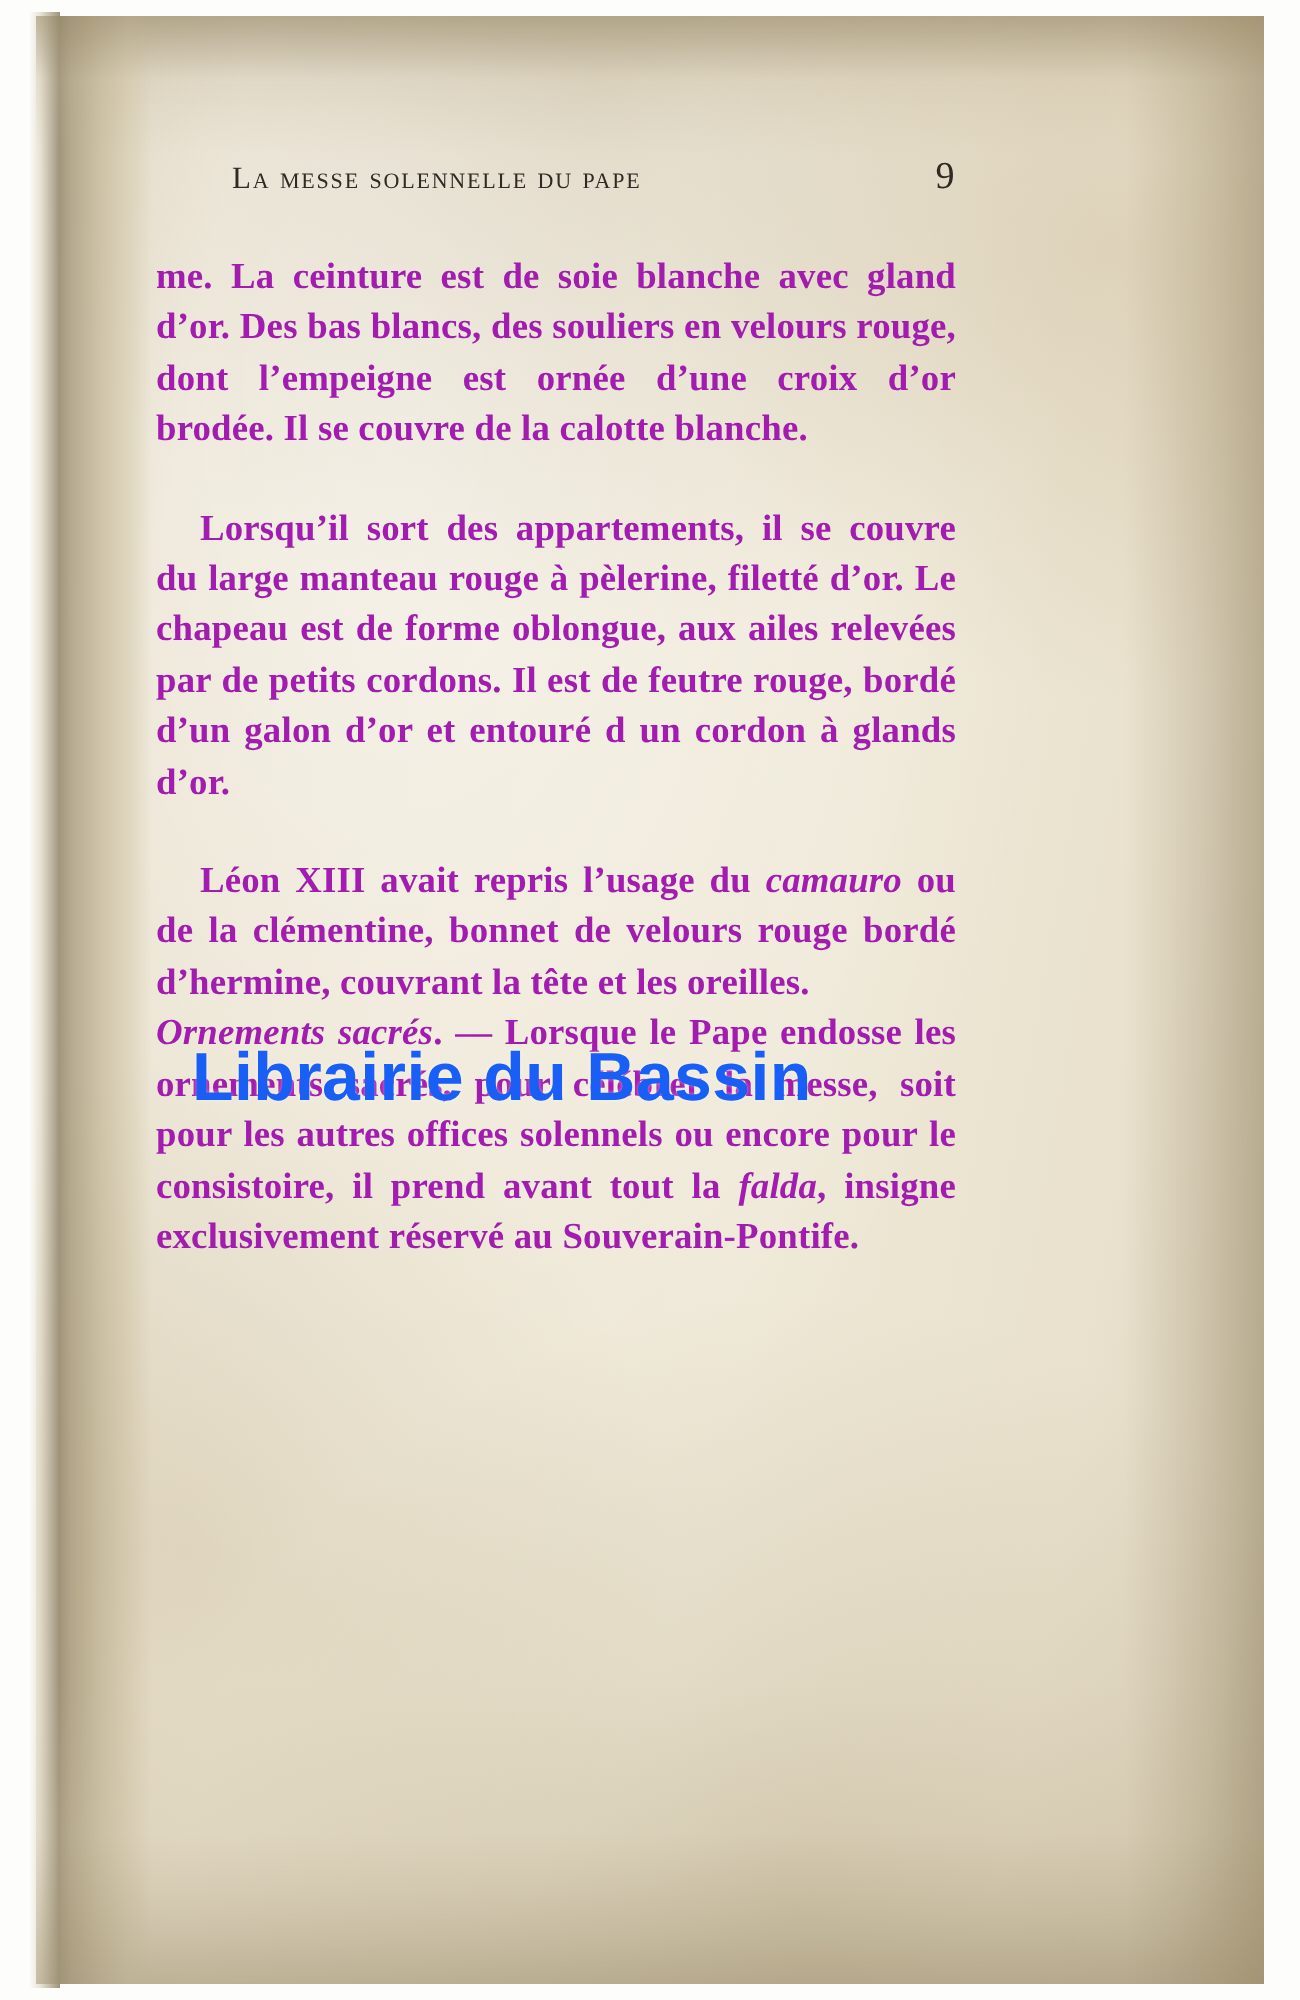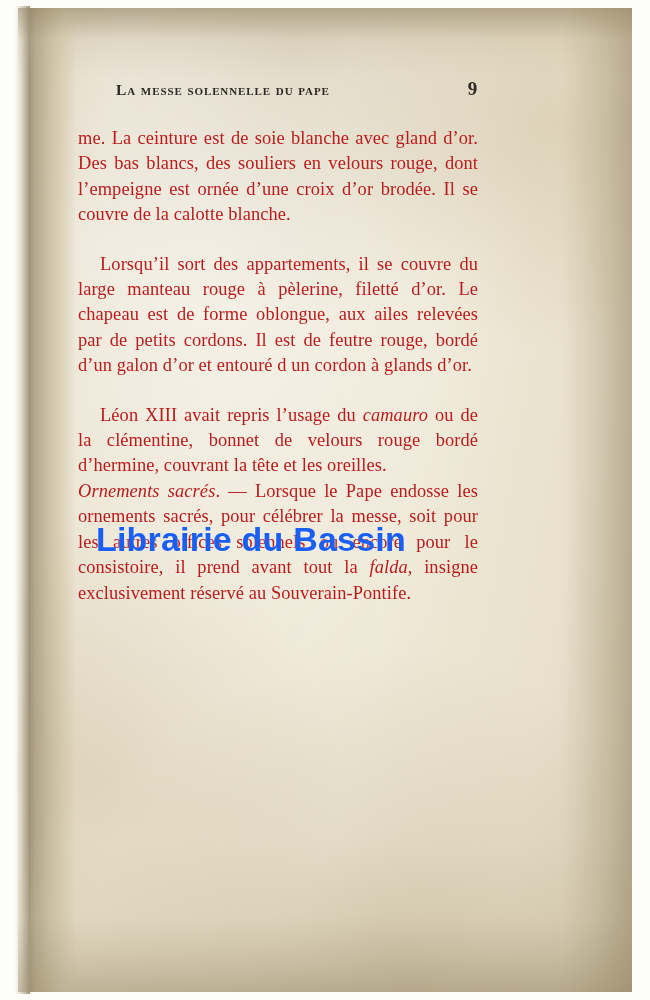--- a/index.html
+++ b/index.html
@@ -84,42 +84,42 @@
   }
   .runhead {
     display: flex;
     align-items: baseline;
     justify-content: space-between;
     font-variant: small-caps;
     letter-spacing: 0.7px;
     font-size: 15px;
     margin-bottom: 26px;
     padding-left: 38px;
-    font-weight: bold;
   }
   .runhead .title {
     font-variant: small-caps;
     font-size: 15.5px;
     letter-spacing: 0.9px;
     color: #2f2a23;
   }
   .runhead .folio {
     font-size: 19px;
     font-family: "Liberation Serif", serif;
     color: #2f2a23;
     padding-left: 14px;
   }
   p.para {
     margin: 0;
     font-size: 18.4px;
     line-height: 25.4px;
     text-align: justify;
     text-justify: inter-word;
-    color: #b91c1c;
+    color: #a21caf;
     letter-spacing: 0.1px;
+    font-weight: bold;
   }
   p.indent { text-indent: 22px; margin-top: 24px; }
   .sc { font-variant: small-caps; letter-spacing: 0.5px; }
   .it { font-style: italic; }
   .sup { font-size: 11px; vertical-align: super; }
 
   
   .watermark {
     position: absolute;
     left: 96px;

